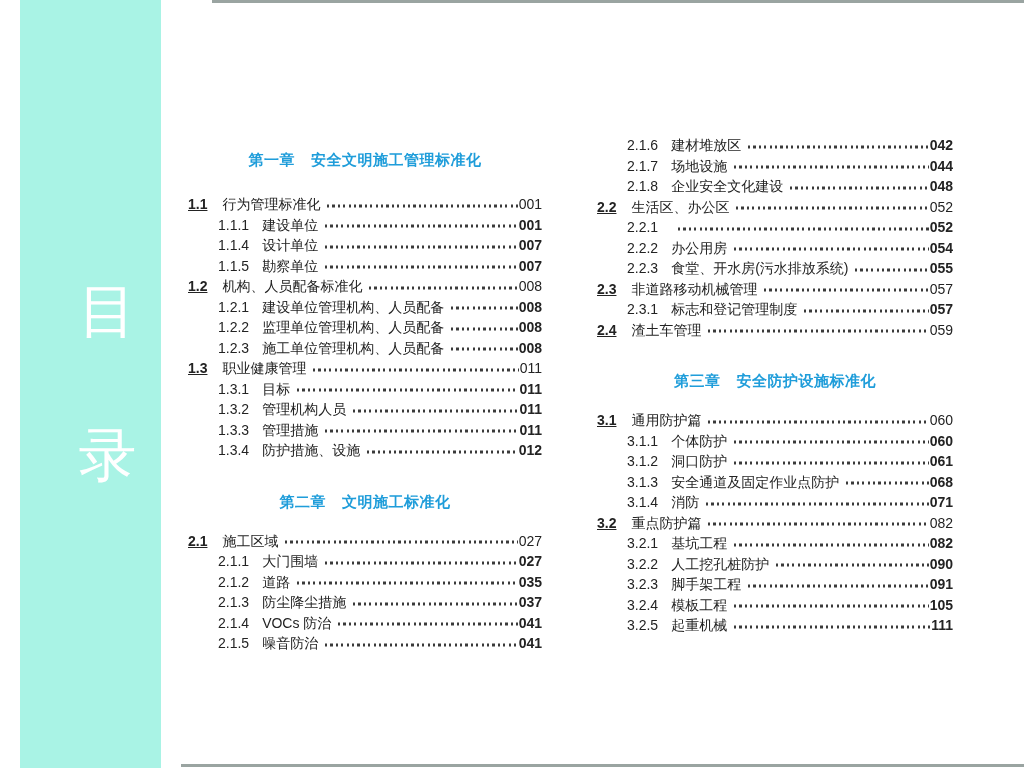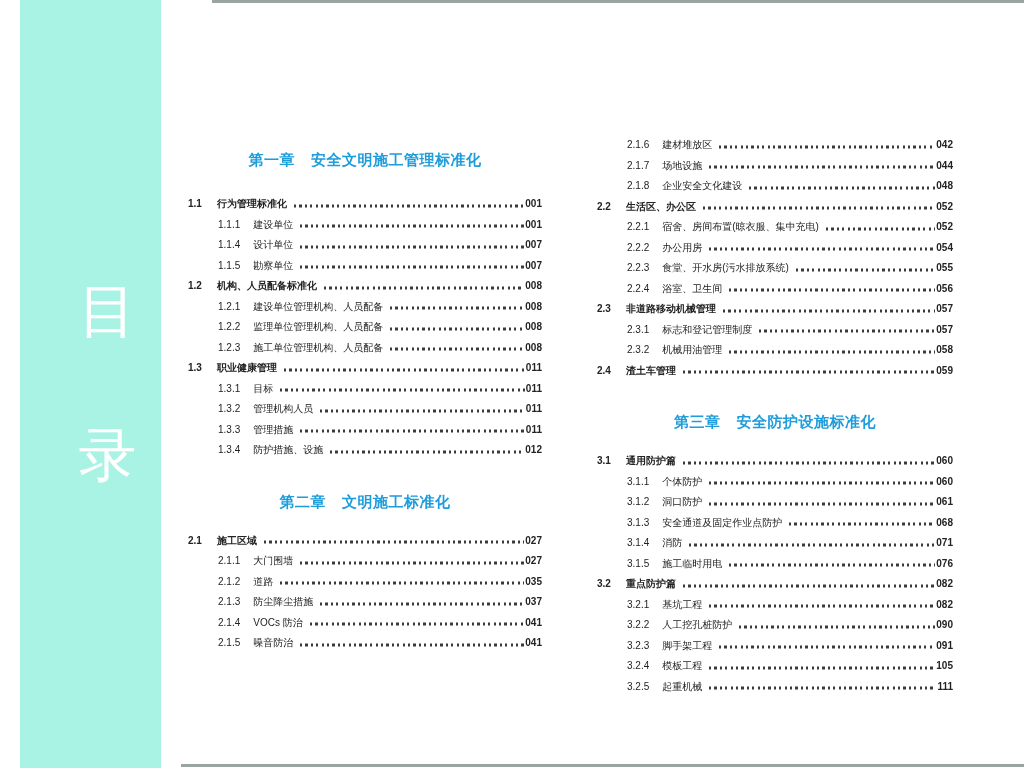--- a/index.html
+++ b/index.html
@@ -57,31 +57,31 @@
     margin: 0 0 22px 0;
     letter-spacing: 0.5px;
     white-space: nowrap;
   }
   .chapter.mid { margin-top: 29px; margin-bottom: 17px; }
   .chapter .ct { margin-left: 16px; }
 
   .row {
     display: flex;
     align-items: baseline;
-    font-size: 10px;
+    font-size: 14px;
     line-height: 20.5px;
     height: 20.5px;
     color: var(--text);
     white-space: nowrap;
   }
   .row .num { flex: 0 0 auto; }
-  .row.l1 .num { margin-right: 15px; font-weight: bold; }
+  .row.l1 .num { margin-right: 15px; font-weight: bold; text-decoration: underline; }
   .row.l2 { padding-left: 30px; }
   .row.l2 .num { margin-right: 13px; }
-  .row.l1 .title, .row.l1 .pg { font-weight: bold; }
+  .row.l1 .title, .row.l1 .pg { font-weight: normal; }
   .row .title { flex: 0 0 auto; }
   .row .leader {
     flex: 1 1 auto;
     height: 2.6px;
     margin: 0 1px 0 7px;
     align-self: center;
     transform: translateY(1.5px);
     background-image: repeating-linear-gradient(to right,
       #3a3a3a 0 2.2px, transparent 2.2px 5.4px);
   }
@@ -237,60 +237,47 @@
         <span class="pg">048</span>
       </div>
       <div class="row l1">
         <span class="num">2.2</span>
         <span class="title">生活区、办公区</span>
         <span class="leader"></span>
         <span class="pg">052</span>
       </div>
       <div class="row l2">
         <span class="num">2.2.1</span>
-        <span class="title">宿舍、房间布置(晾衣服、集中充电)</span>
         <span class="leader"></span>
         <span class="pg">052</span>
       </div>
       <div class="row l2">
         <span class="num">2.2.2</span>
         <span class="title">办公用房</span>
         <span class="leader"></span>
         <span class="pg">054</span>
       </div>
       <div class="row l2">
         <span class="num">2.2.3</span>
         <span class="title">食堂、开水房(污水排放系统)</span>
         <span class="leader"></span>
         <span class="pg">055</span>
       </div>
-      <div class="row l2">
-        <span class="num">2.2.4</span>
-        <span class="title">浴室、卫生间</span>
-        <span class="leader"></span>
-        <span class="pg">056</span>
-      </div>
       <div class="row l1">
         <span class="num">2.3</span>
         <span class="title">非道路移动机械管理</span>
         <span class="leader"></span>
         <span class="pg">057</span>
       </div>
       <div class="row l2">
         <span class="num">2.3.1</span>
         <span class="title">标志和登记管理制度</span>
         <span class="leader"></span>
         <span class="pg">057</span>
       </div>
-      <div class="row l2">
-        <span class="num">2.3.2</span>
-        <span class="title">机械用油管理</span>
-        <span class="leader"></span>
-        <span class="pg">058</span>
-      </div>
       <div class="row l1">
         <span class="num">2.4</span>
         <span class="title">渣土车管理</span>
         <span class="leader"></span>
         <span class="pg">059</span>
       </div>
       <div class="chapter mid"><span class="cn">第三章</span><span class="ct">安全防护设施标准化</span></div>
       <div class="row l1">
         <span class="num">3.1</span>
         <span class="title">通用防护篇</span>
@@ -314,26 +301,20 @@
         <span class="title">安全通道及固定作业点防护</span>
         <span class="leader"></span>
         <span class="pg">068</span>
       </div>
       <div class="row l2">
         <span class="num">3.1.4</span>
         <span class="title">消防</span>
         <span class="leader"></span>
         <span class="pg">071</span>
       </div>
-      <div class="row l2">
-        <span class="num">3.1.5</span>
-        <span class="title">施工临时用电</span>
-        <span class="leader"></span>
-        <span class="pg">076</span>
-      </div>
       <div class="row l1">
         <span class="num">3.2</span>
         <span class="title">重点防护篇</span>
         <span class="leader"></span>
         <span class="pg">082</span>
       </div>
       <div class="row l2">
         <span class="num">3.2.1</span>
         <span class="title">基坑工程</span>
         <span class="leader"></span>

